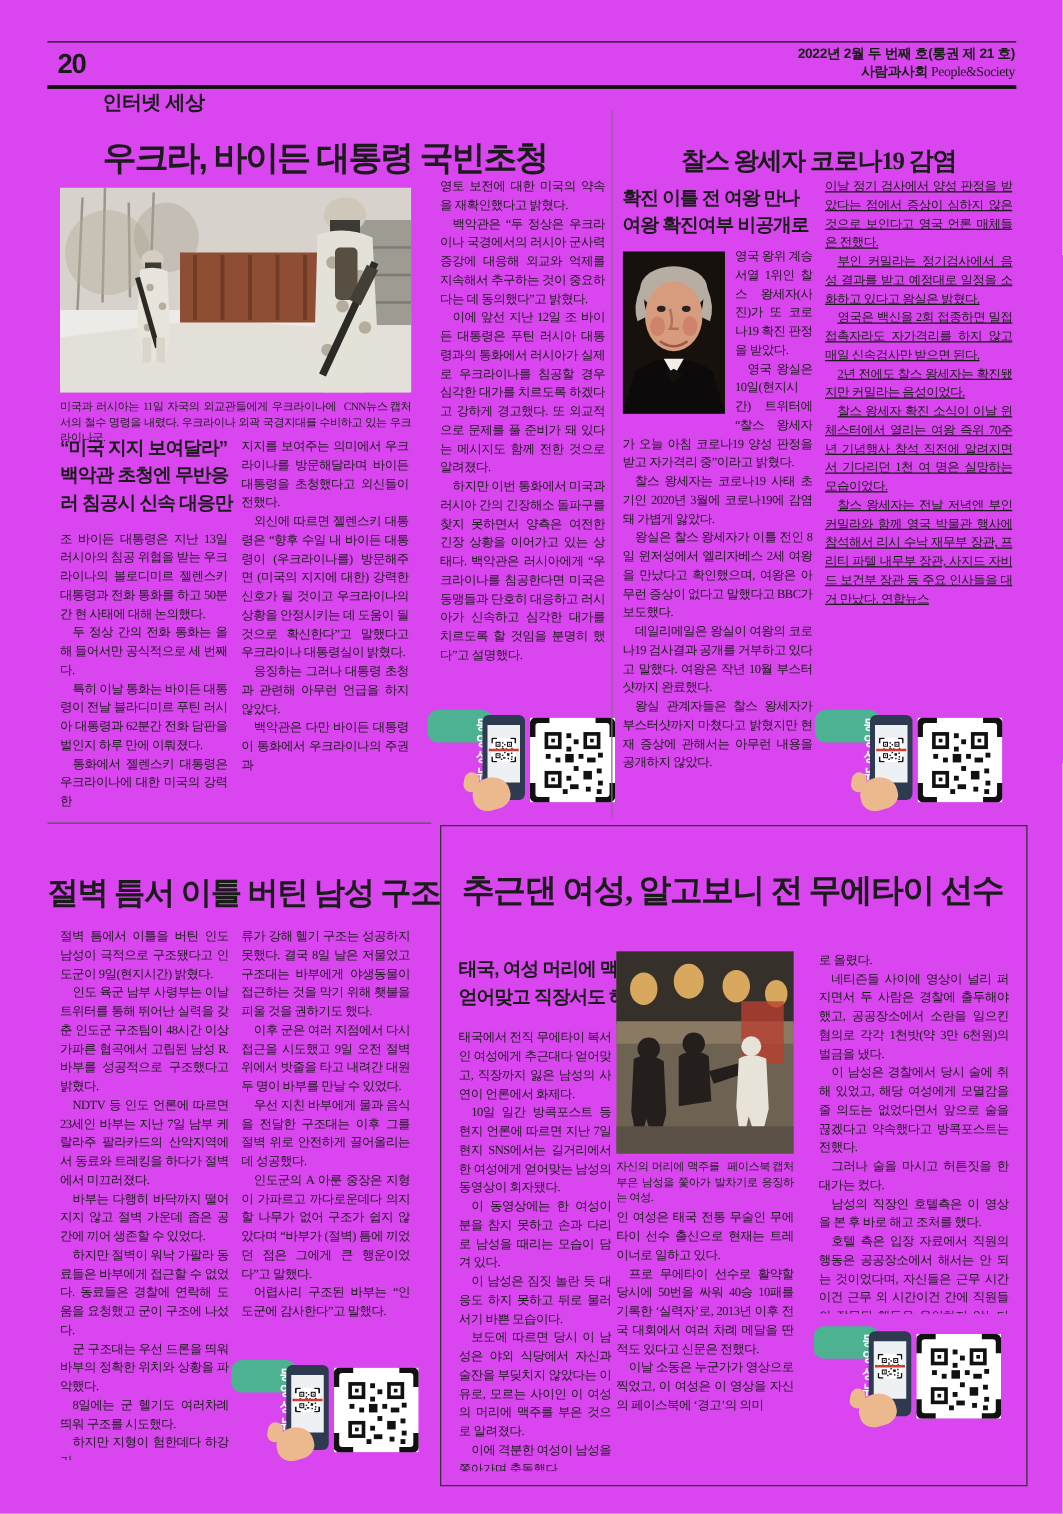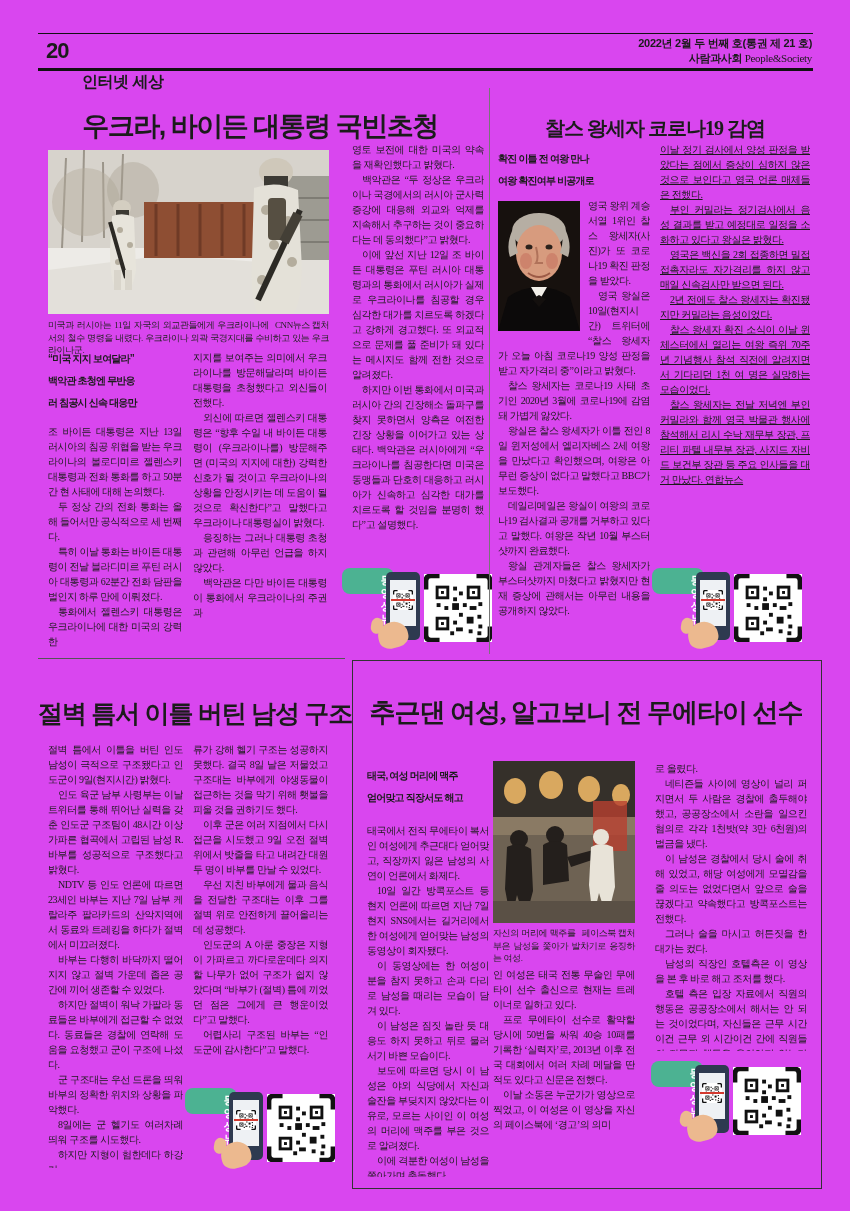--- a/index.html
+++ b/index.html
@@ -14,21 +14,21 @@
   .issue-block{right:38px;top:36px;left:auto;text-align:right;font-size:11px;line-height:15px;letter-spacing:-0.3px;}
   .issue-line{font-family:"Liberation Sans","DejaVu Sans",sans-serif;font-weight:600;}
   .brand-ko{font-family:"Liberation Sans","DejaVu Sans",sans-serif;font-weight:700;}
   .brand-en{font-family:"Liberation Serif","DejaVu Serif",serif;}
   
   .head1{left:38px;top:90px;width:444px;text-align:center;font-family:"Liberation Sans","DejaVu Sans",sans-serif;
          font-size:27px;font-weight:800;letter-spacing:-1.5px;white-space:nowrap;}
   .head2{left:496px;top:98px;width:318px;text-align:center;font-size:20px;font-weight:600;letter-spacing:-1px;white-space:nowrap;}
   .head3{left:38px;top:676px;width:307px;text-align:center;font-size:25px;font-weight:600;letter-spacing:-1px;white-space:nowrap;}
   .head4{left:0;top:12px;width:466px;text-align:center;font-size:26px;font-weight:600;letter-spacing:-1px;white-space:nowrap;}
-  .subhead{font-family:"Liberation Sans","DejaVu Sans",sans-serif;font-size:10px;font-weight:700;line-height:22px;
+  .subhead{font-family:"Liberation Sans","DejaVu Sans",sans-serif;font-size:15px;font-weight:700;line-height:22px;
            letter-spacing:-0.8px;white-space:pre-line;}
   
   .col{font-size:10px;line-height:15px;text-align:justify;letter-spacing:-0.4px;overflow:hidden;word-break:break-all;}
   .col p{margin:0;text-indent:1em;}
   .col p.first{text-indent:0;}
   .caption{font-size:9px;line-height:12.5px;letter-spacing:-0.4px;color:#222;text-align:justify;word-break:break-all;}
   .credit{float:right;padding-left:6px;}
   
   .vdiv{left:489px;top:88px;width:0;height:566px;border-left:1px solid #777;}
   .hdiv-left{left:38px;top:658px;width:307px;height:0;border-top:1px solid #555;}

